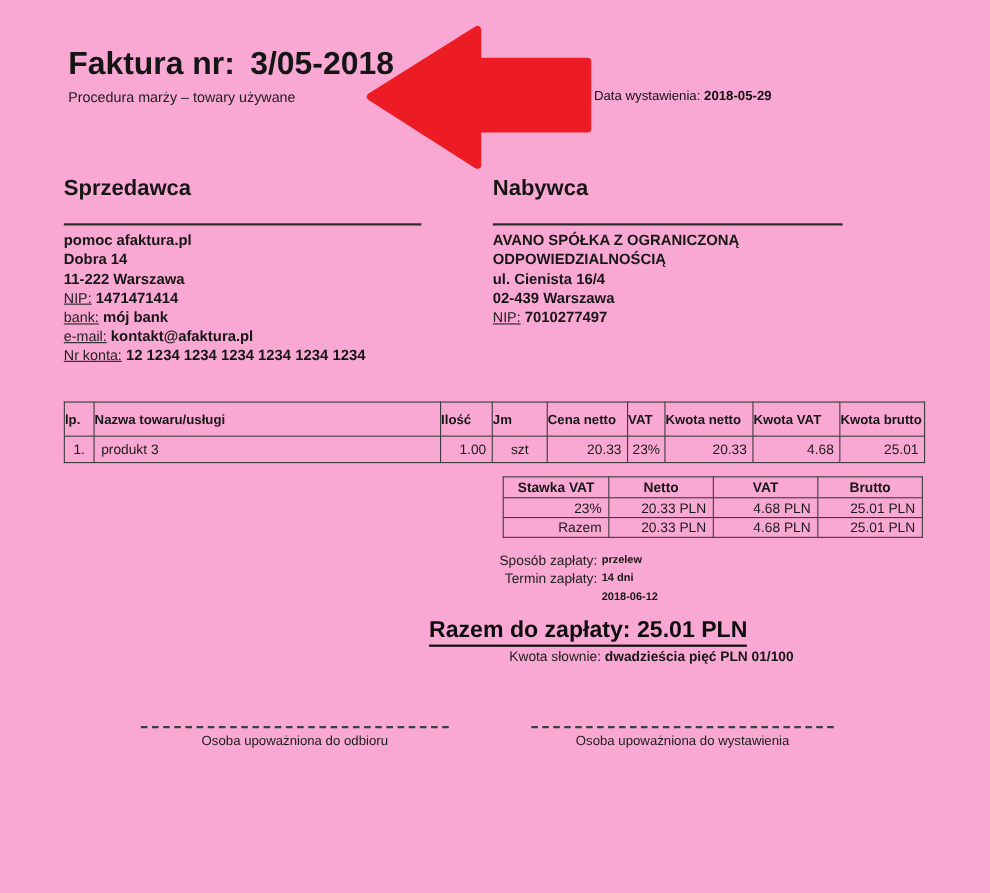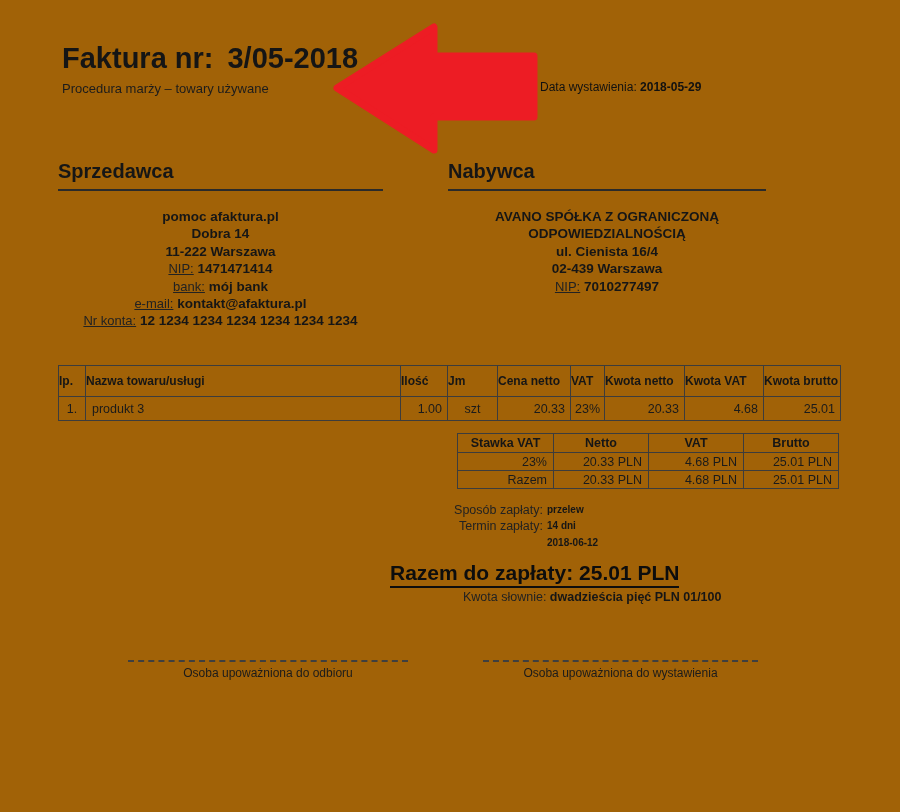--- a/index.html
+++ b/index.html
@@ -1,42 +1,42 @@
 <!DOCTYPE html>
 <html lang="pl"><head>
 <meta charset="utf-8">
 <title>Faktura</title>
 <style>
   * { margin:0; padding:0; box-sizing:border-box; }
   html,body { background:#fff; }
   .page {
-    position:relative; width:900px; height:812px; background:#a16207;
+    position:relative; width:900px; height:812px; background:#f9a8d4;
     font-family:"Liberation Sans", sans-serif; color:#111; overflow:hidden;
   }
   .abs { position:absolute; }
 
   
   .title { left:62px; top:42px; font-size:29px; font-weight:bold; color:#151515; white-space:nowrap; }
   .title .num { margin-left:14px; }
   .subtitle { left:62px; top:81px; font-size:13px; color:#1c1c1c; white-space:nowrap; }
   .issue-date { left:540px; top:80px; font-size:12px; white-space:nowrap; }
   .issue-date .val { font-weight:bold; }
 
   
   .arrow-wrap { left:330px; top:14px; width:210px; height:145px; }
 
   
   .party { top:160px; }
   .party.seller { left:58px; width:325px; }
   .party.buyer  { left:448px; width:318px; }
   .party h2 {
     font-size:20px; font-weight:bold; color:#161616;
-    padding-bottom:6px; border-bottom:2px solid #2a2a2a;
+    padding-bottom:20px; border-bottom:2px solid #2a2a2a;
   }
-  .party .lines { margin-top:17px;text-align:center; }
+  .party .lines { margin-top:5px; }
   .party .line { font-size:13.5px; line-height:17.4px; font-weight:bold; color:#161616; }
   .party .line .lbl { font-weight:normal; font-size:13px; color:#222;text-decoration:underline; }
 
   
   .items-table { left:58px; top:365px; width:782px; }
   table { border-collapse:collapse; table-layout:fixed; width:100%; }
   .items-table th, .items-table td { border:1px solid #3c3c3c; overflow:hidden; white-space:nowrap; }
   .items-table th { height:31px; font-size:12px; font-weight:bold; text-align:left; color:#161616; }
   .items-table td { height:24px; font-size:12.5px; color:#1b1b1b; }
   .items-table .al  { text-align:left; padding-left:6px; }

